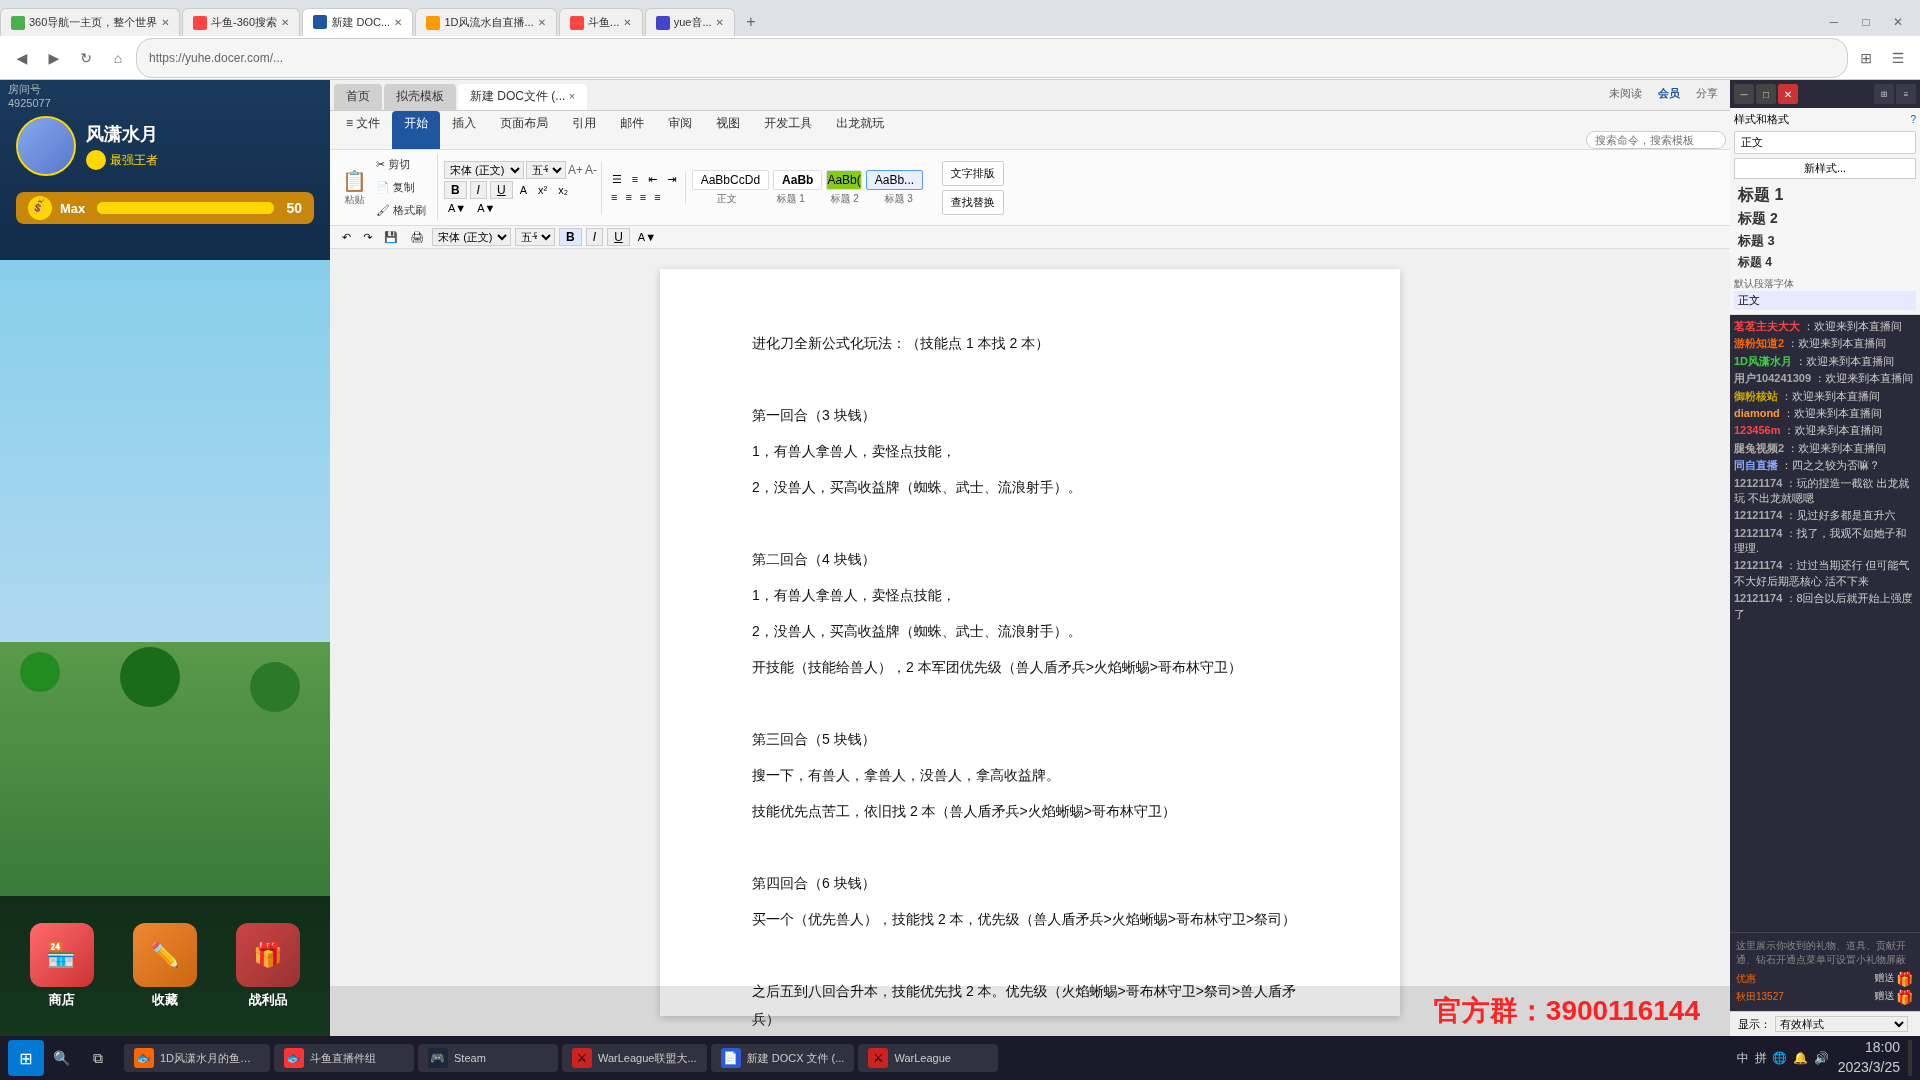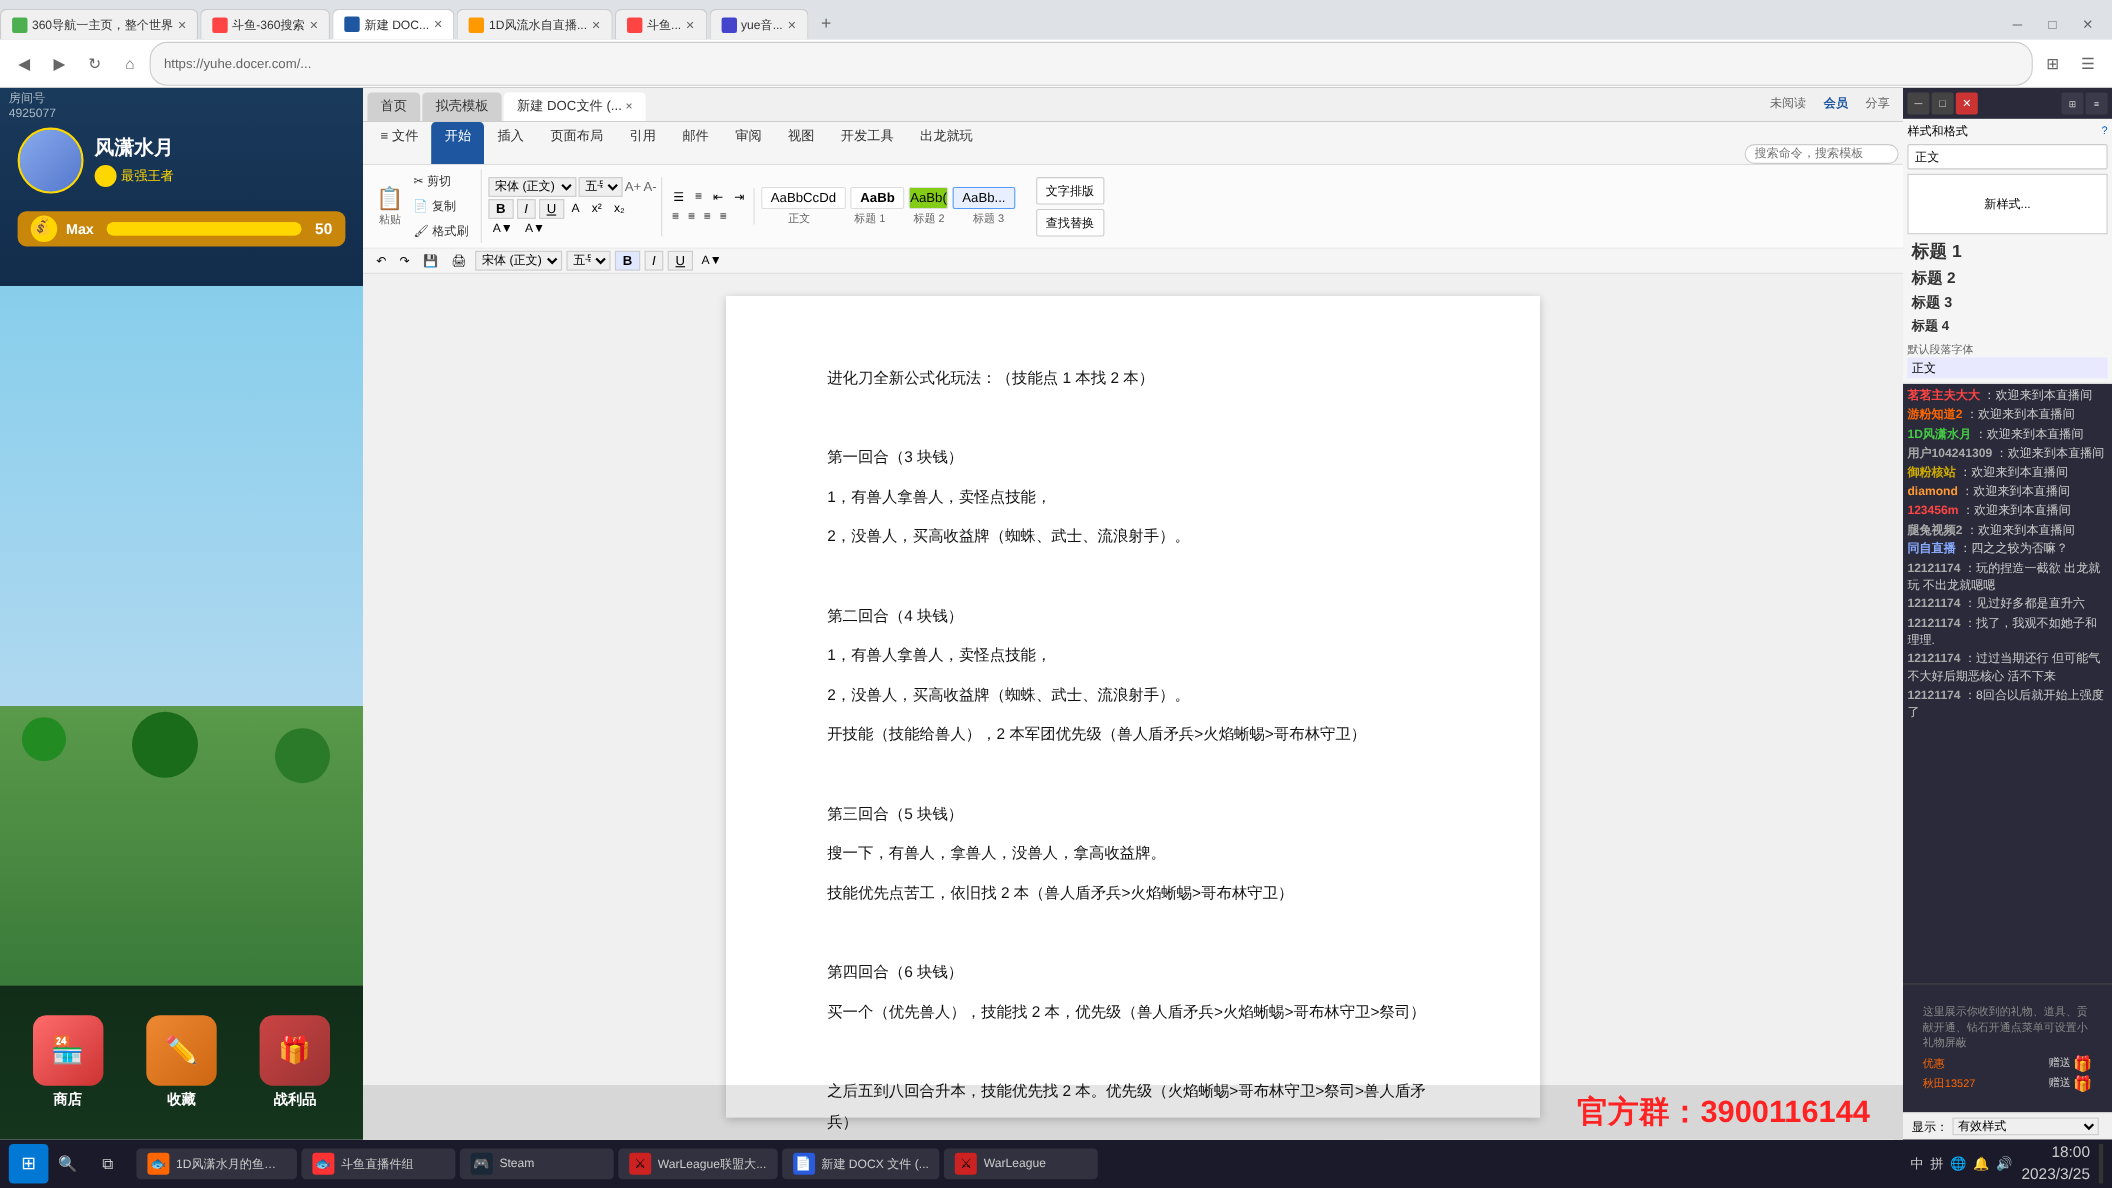--- a/index.html
+++ b/index.html
@@ -368,21 +368,21 @@
   </div>
 
   <div style="background:#f5f5f5;border-bottom:1px solid #ddd;padding:4px;font-size:11px;">
     <div style="display:flex;justify-content:space-between;align-items:center;margin-bottom:4px;">
       <span>样式和格式</span>
       <span style="color:#0066cc;cursor:pointer;font-size:10px;">?</span>
     </div>
     <div style="background:#fff;border:1px solid #ccc;border-radius:2px;padding:3px 6px;margin-bottom:4px;cursor:pointer;">
       <span>正文</span>
     </div>
-    <button style="width:100%;font-size:11px;padding:19px;border:1px solid #ccc;background:#fff;cursor:pointer;">新样式...</button>
+    <button style="width:100%;font-size:11px;padding:2px;border:1px solid #ccc;background:#fff;cursor:pointer;">新样式...</button>
     
     <div style="margin-top:4px;cursor:pointer;padding:2px 4px;">
       <span style="font-size:16px;font-weight:bold;color:#333;">标题 1</span>
     </div>
     <div style="cursor:pointer;padding:2px 4px;">
       <span style="font-size:14px;font-weight:bold;color:#333;">标题 2</span>
     </div>
     <div style="cursor:pointer;padding:2px 4px;">
       <span style="font-size:13px;font-weight:bold;color:#333;">标题 3</span>
     </div>
@@ -447,21 +447,21 @@
     <div class="chat-msg">
       <span class="chat-name" style="color:#aaa;">12121174</span>
       <span>：过过当期还行 但可能气不大好后期恶核心 活不下来</span>
     </div>
     <div class="chat-msg">
       <span class="chat-name" style="color:#aaa;">12121174</span>
       <span>：8回合以后就开始上强度了</span>
     </div>
   </div>
 
-  <div style="background:#2a2a3a;padding:18px;font-size:10px;color:#888;border-top:1px solid #444;">
+  <div style="background:#2a2a3a;padding:6px;font-size:10px;color:#888;border-top:1px solid #444;">
     <p>这里展示你收到的礼物、道具、贡献开通、钻石开通点菜单可设置小礼物屏蔽</p>
     <div style="display:flex;justify-content:space-between;margin-top:4px;align-items:center;">
       <span style="color:#ff6600;">优惠</span>
       <div style="display:flex;gap:2px;">
         <span style="color:#ccc;">赠送</span>
         <span style="color:#ffcc00;font-size:14px;">🎁</span>
       </div>
     </div>
     <div style="display:flex;justify-content:space-between;margin-top:2px;align-items:center;">
       <span style="color:#ff6600;">秋田13527</span>

